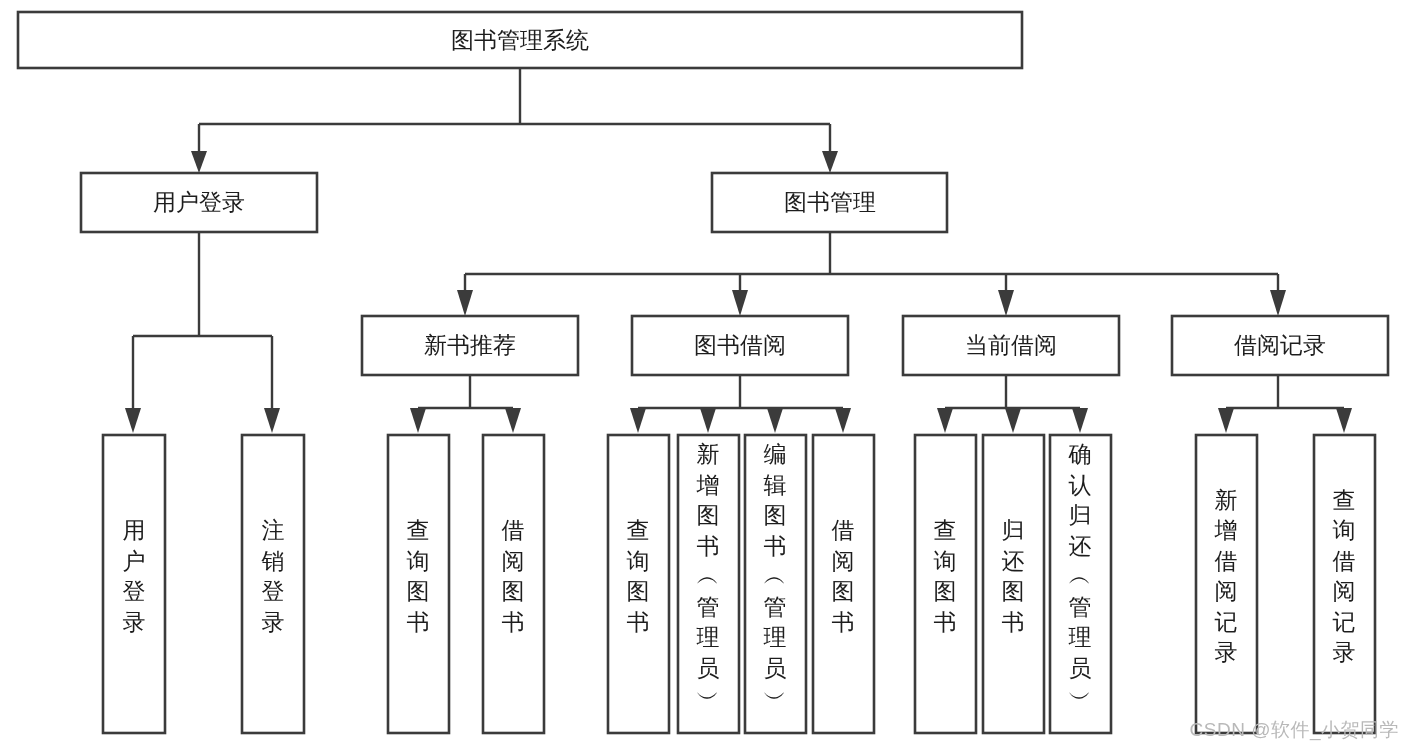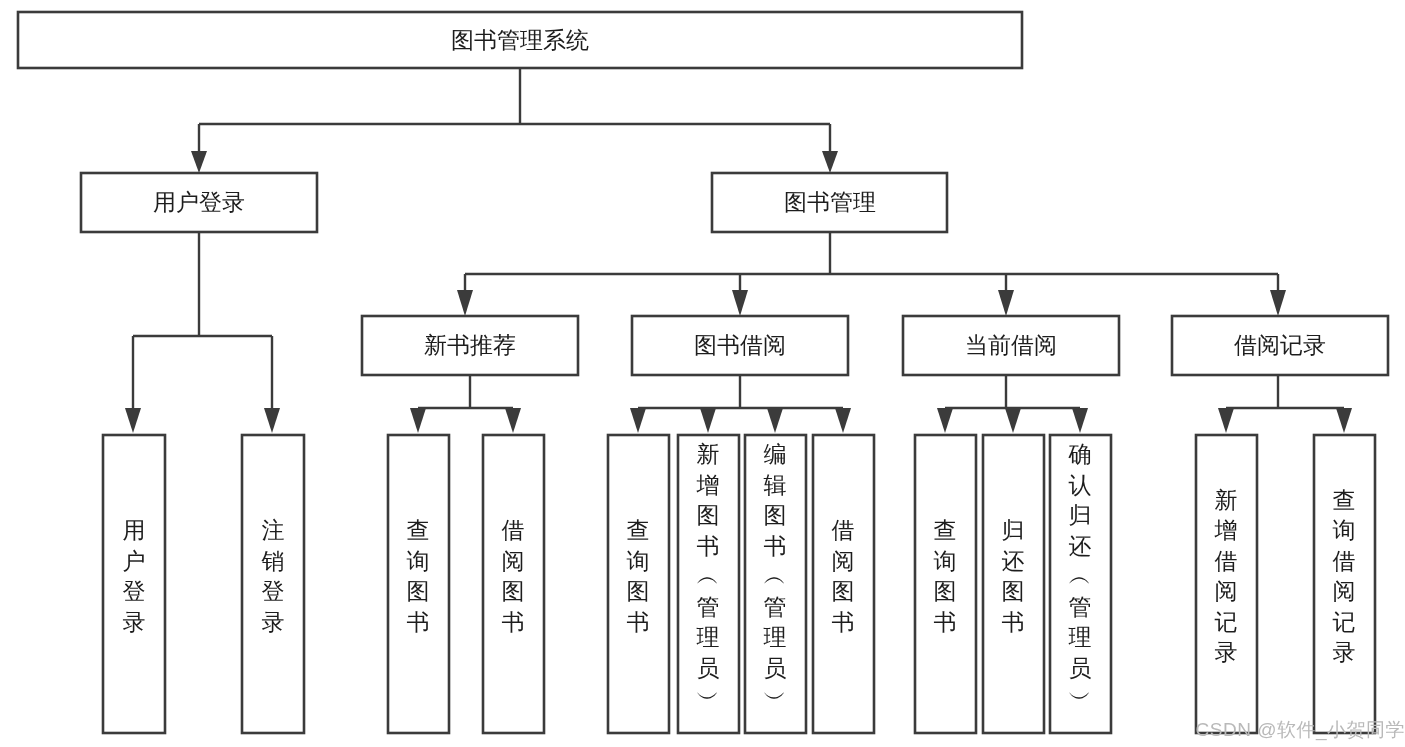--- a/index.html
+++ b/index.html
@@ -14,21 +14,21 @@
   .node-label{
     fill:#1d1d1d;font-family:"Liberation Sans","DejaVu Sans",sans-serif;
     font-size:23px;text-anchor:middle;dominant-baseline:middle;
   }
   .vlabel{
     fill:#1d1d1d;font-family:"Liberation Sans","DejaVu Sans",sans-serif;
     font-size:23px;text-anchor:middle;
   }
   .vlabel tspan{text-anchor:middle;}
   .watermark{
-    position:absolute;right:0;bottom:4px;
+    position:absolute;right:6px;bottom:4px;
     font-family:"Liberation Sans","DejaVu Sans",sans-serif;
     font-size:19px;color:#b9b9b9;white-space:nowrap;letter-spacing:.5px;
   }
 </style>
 </head>
 <body>
 
 <svg id="diagram" viewBox="0 0 1405 747" xmlns="http://www.w3.org/2000/svg">
 
   <g>

